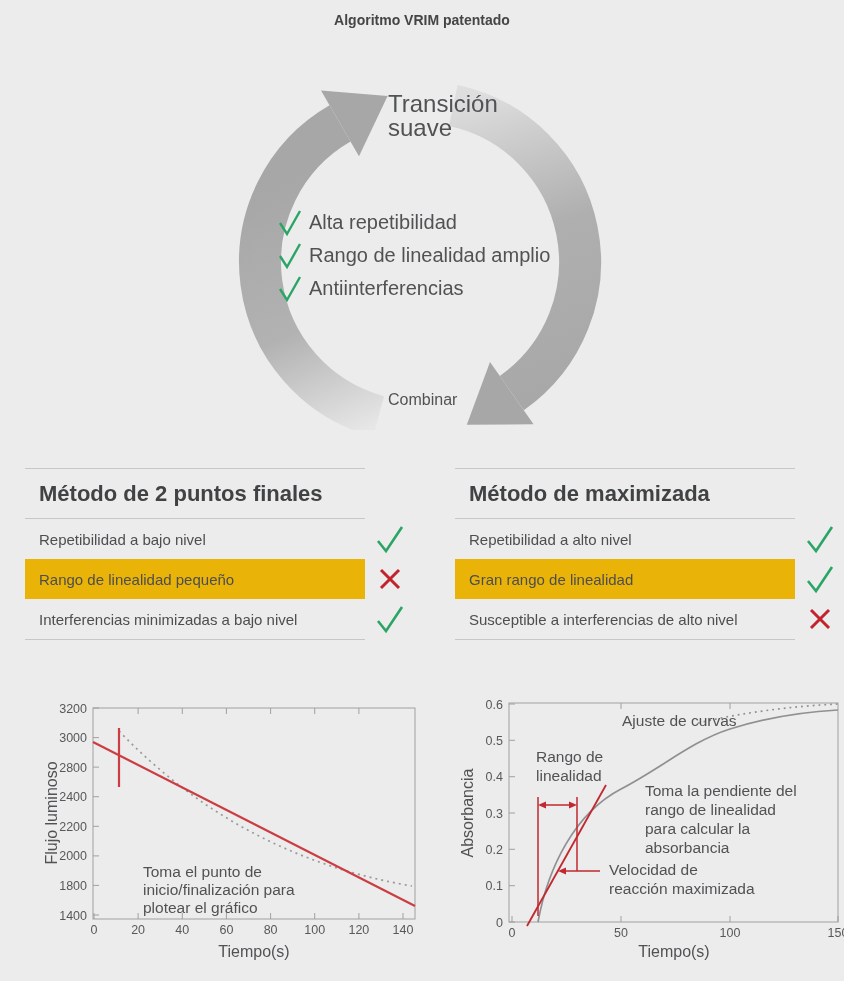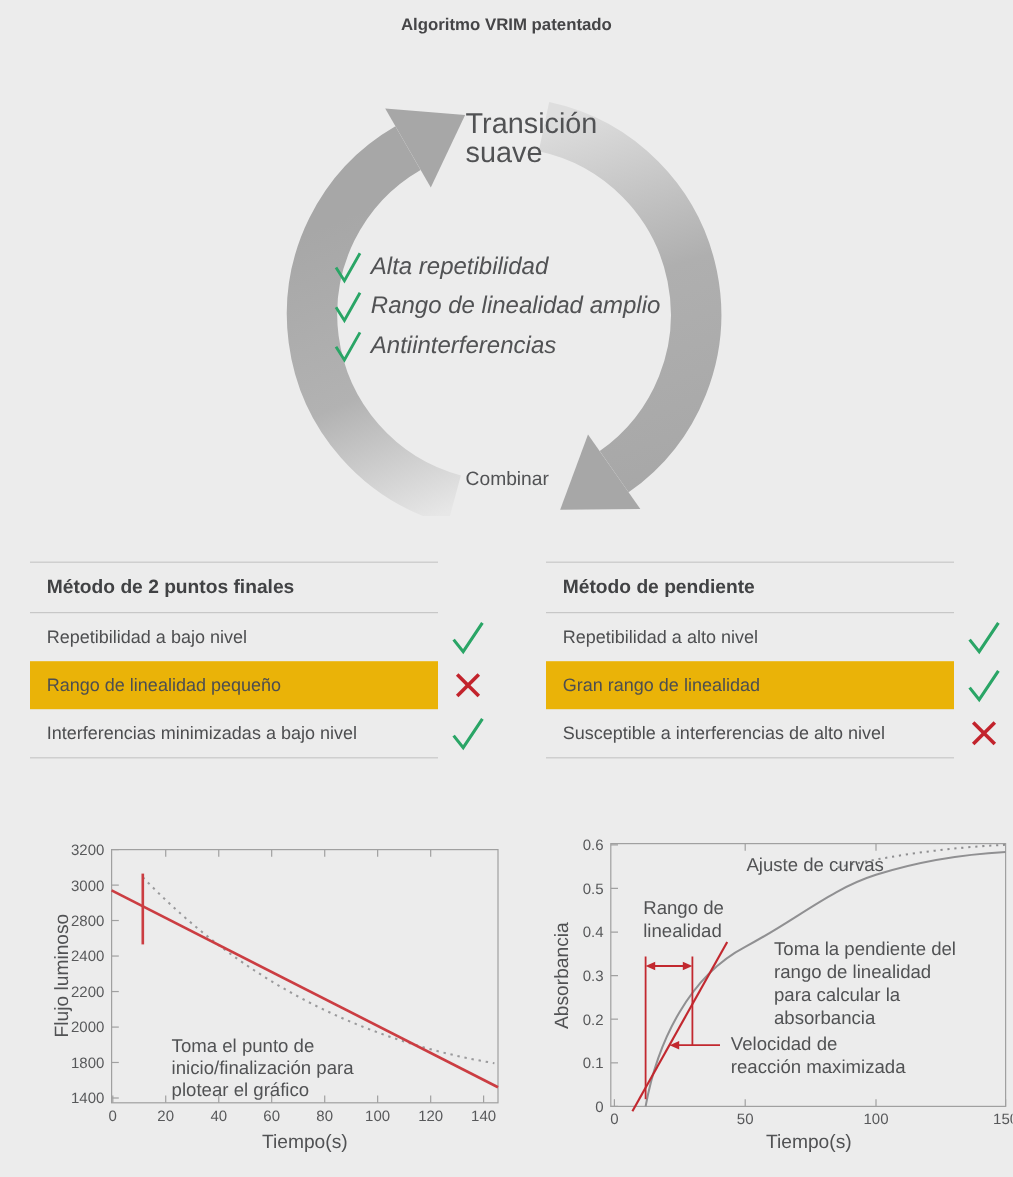--- a/index.html
+++ b/index.html
@@ -7,27 +7,27 @@
           font-family:"Liberation Sans",sans-serif;color:#515254;}
   .page-title{position:absolute;top:12px;left:0;width:100%;text-align:center;
               font-size:14px;font-weight:bold;color:#454547;}
   
   .cycle-svg{position:absolute;left:0;top:80px;}
   .cycle-top-label{position:absolute;left:388px;top:92px;font-size:24px;line-height:24px;color:#515254;}
   .cycle-bottom-label{position:absolute;left:388px;top:391px;font-size:16px;color:#515254;}
   .cycle-items{position:absolute;left:278px;top:206px;}
   .cycle-item{display:flex;align-items:center;height:33px;}
   .cycle-item .chk{margin-right:7px;}
-  .cycle-item .lbl{font-size:20px;color:#515254;font-style:italic;}
+  .cycle-item .lbl{font-size:20px;color:#515254;}
   
   .cmp-table{position:absolute;width:340px;}
   .cmp-table.left{left:25px;top:468px;}
   .cmp-table.right{left:455px;top:468px;}
   .t-title{border-top:1px solid #c7c7c7;border-bottom:1px solid #c7c7c7;
-           padding:12px 0 11px 14px;font-size:16px;font-weight:bold;color:#414244;}
+           padding:12px 0 11px 14px;font-size:22px;font-weight:bold;color:#414244;}
   .t-row{position:relative;height:40px;display:flex;align-items:center;padding-left:14px;
          font-size:15px;color:#4d4e50;}
   .t-row.shaded{background:#eab308;}
   .t-rows{border-bottom:1px solid #c7c7c7;text-align:center;}
   .t-mark{position:absolute;right:-40px;top:5px;width:30px;height:30px;}
   .t-mark svg{display:none;}
   .t-mark.mark-check svg.check{display:block;}
   .t-mark.mark-cross svg.cross{display:block;}
   
   .chart-svg{position:absolute;}
@@ -119,21 +119,21 @@
           <svg class="check" width="30" height="30" viewBox="0 0 30 30">
               <polyline points="3,17 11,27 27,3" fill="none" stroke="#2aa566" stroke-width="2.6"></polyline>
             </svg>
 
         </span>
       </div>
     </div>
   </div>
 
   <div class="cmp-table right">
-    <div class="t-title">Método de pendiente</div>
+    <div class="t-title">Método de maximizada</div>
     <div class="t-rows">
       <div class="t-row">
         <span>Repetibilidad a alto nivel</span>
         <span class="t-mark mark-check">
           <svg class="check" width="30" height="30" viewBox="0 0 30 30">
               <polyline points="3,17 11,27 27,3" fill="none" stroke="#2aa566" stroke-width="2.6"></polyline>
             </svg>
 
         </span>
       </div>

